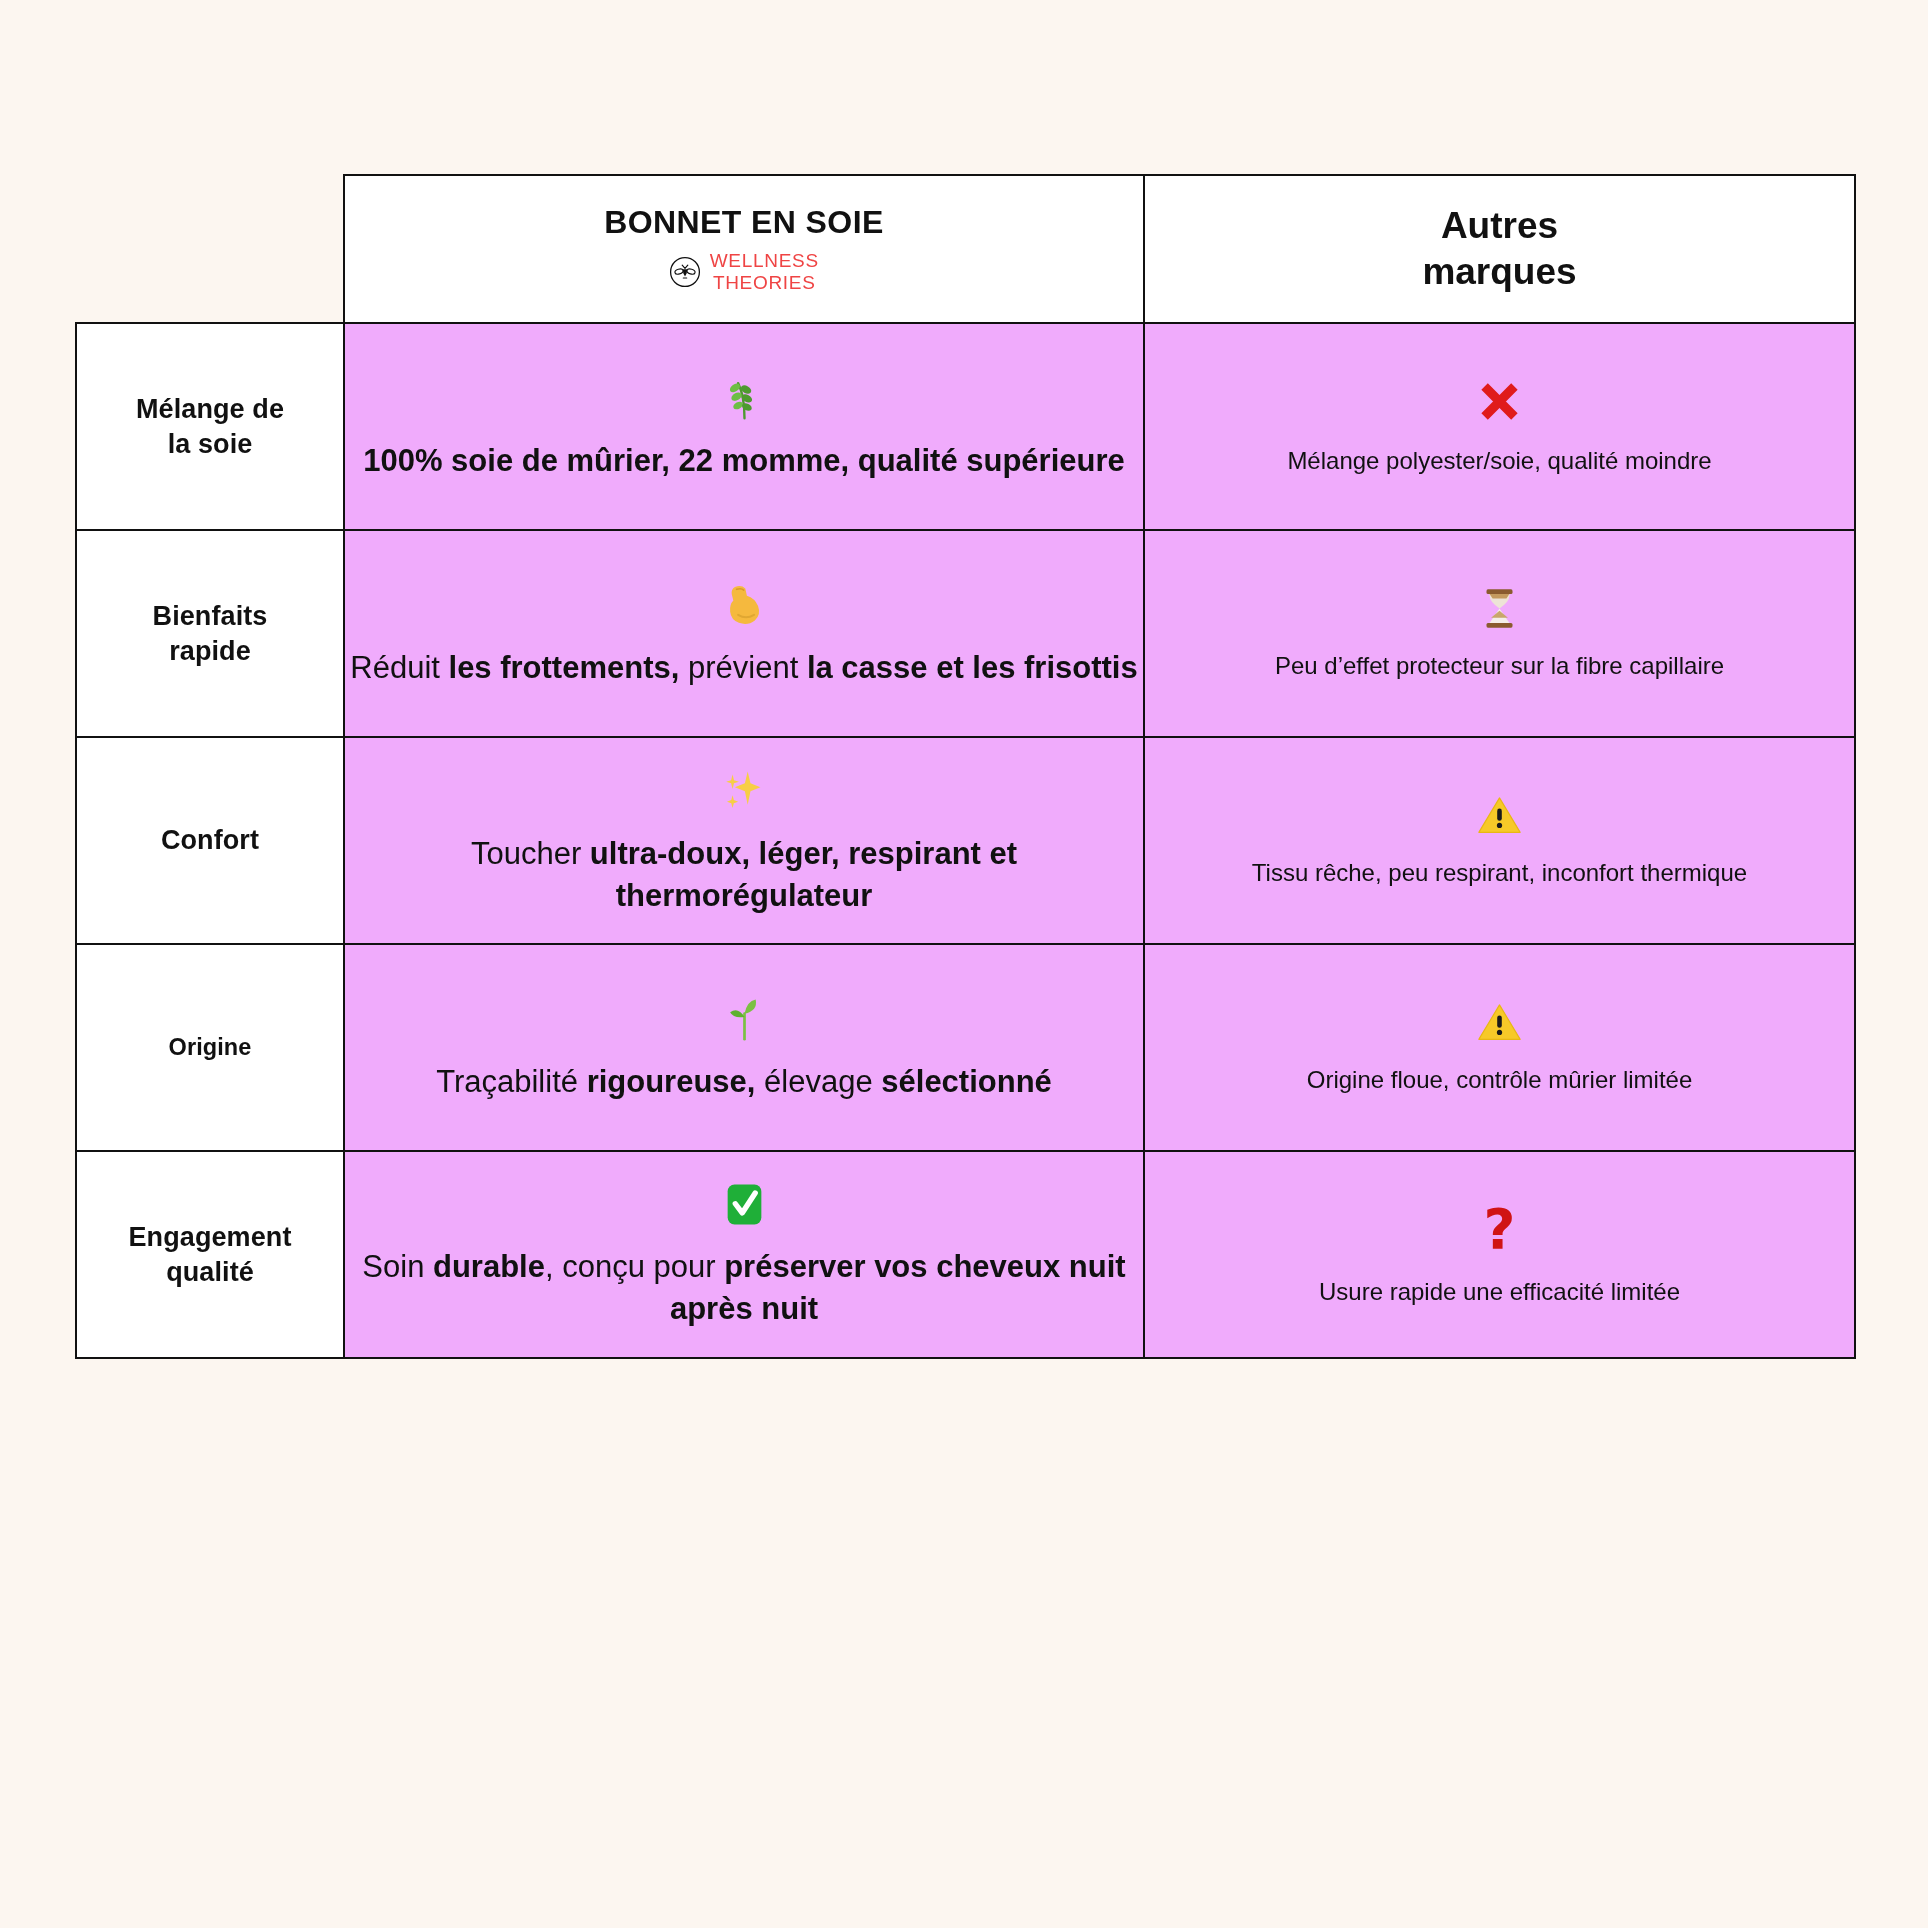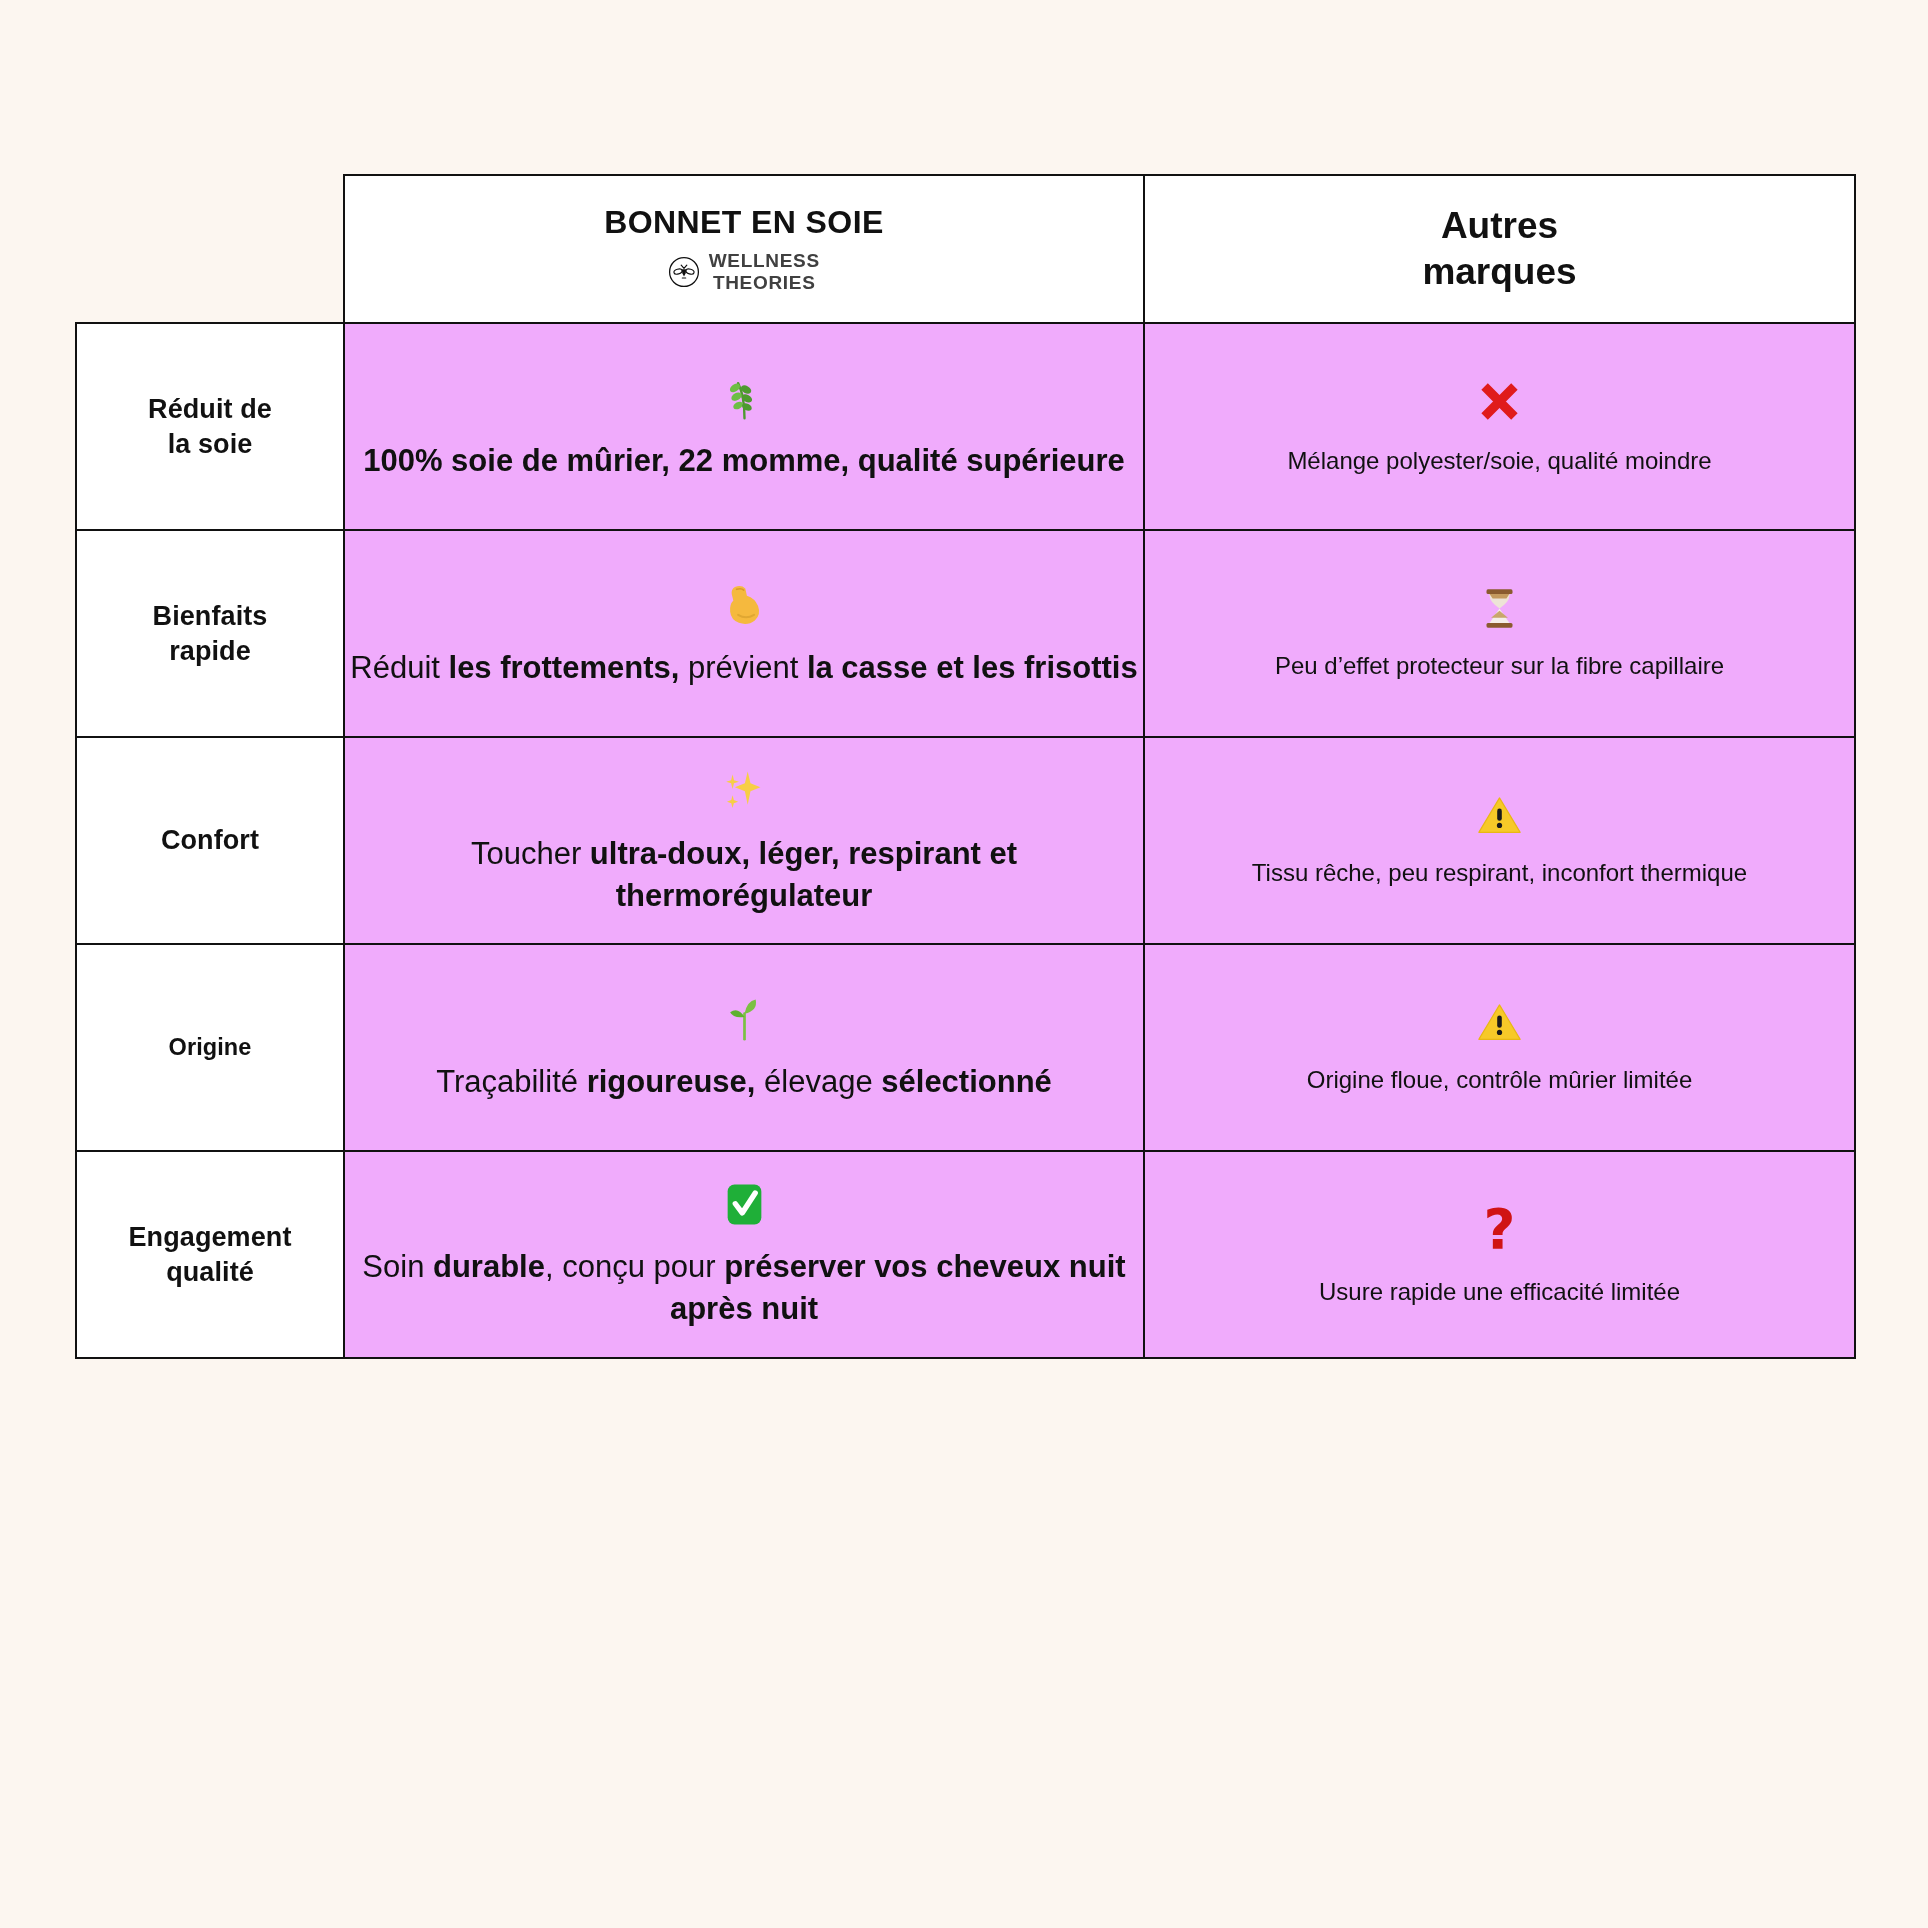--- a/index.html
+++ b/index.html
@@ -62,25 +62,25 @@
     gap:8.5px;
     margin-top:8.5px;
   }
   .logo-mark{
     width:32px;height:32px;
     flex:0 0 32px;
     display:block;
   }
   .logo-words{
     font-size:19px;
-    font-weight:700;
+    font-weight:400;
     line-height:1.16;
     letter-spacing:0.7px;
     text-align:center;
-    color:#404040;
+    color:#ef4444;
   }
 
   
   .lbl-cell{
     background:#FFFFFF;
     padding:15px 9.4px;
     font-weight:700;
     font-size:27px;
     line-height:1.28;
     letter-spacing:0.1px;
@@ -149,21 +149,21 @@
         </th>
         <th class="hdr-cell">
           <div class="hdr-title-other">Autres</div>
           <div class="hdr-title-other">marques</div>
         </th>
       </tr>
     </thead>
     <tbody>
         <tr class="r0">
           <td class="lbl-cell">
-            <div>Réduit de</div>
+            <div>Mélange de</div>
             <div>la soie</div>
           </td>
           <td class="val-cell">
             <span class="emoji" style="margin-bottom:13px">
               <svg class="emoji-svg" width="51" height="51" viewBox="0 0 64 64">
                 <path d="M32 58 C32 40 30 26 24 14" stroke="#4E9A2F" stroke-width="3" fill="none" stroke-linecap="round"></path>
                 <ellipse cx="20" cy="20" rx="7" ry="4.5" fill="#6DBE45" transform="rotate(-35 20 20)"></ellipse>
                 <ellipse cx="34" cy="22" rx="7" ry="4.5" fill="#4E9A2F" transform="rotate(30 34 22)"></ellipse>
                 <ellipse cx="22" cy="31" rx="7" ry="4.5" fill="#6DBE45" transform="rotate(-30 22 31)"></ellipse>
                 <ellipse cx="35" cy="33" rx="7" ry="4.5" fill="#4E9A2F" transform="rotate(28 35 33)"></ellipse>

